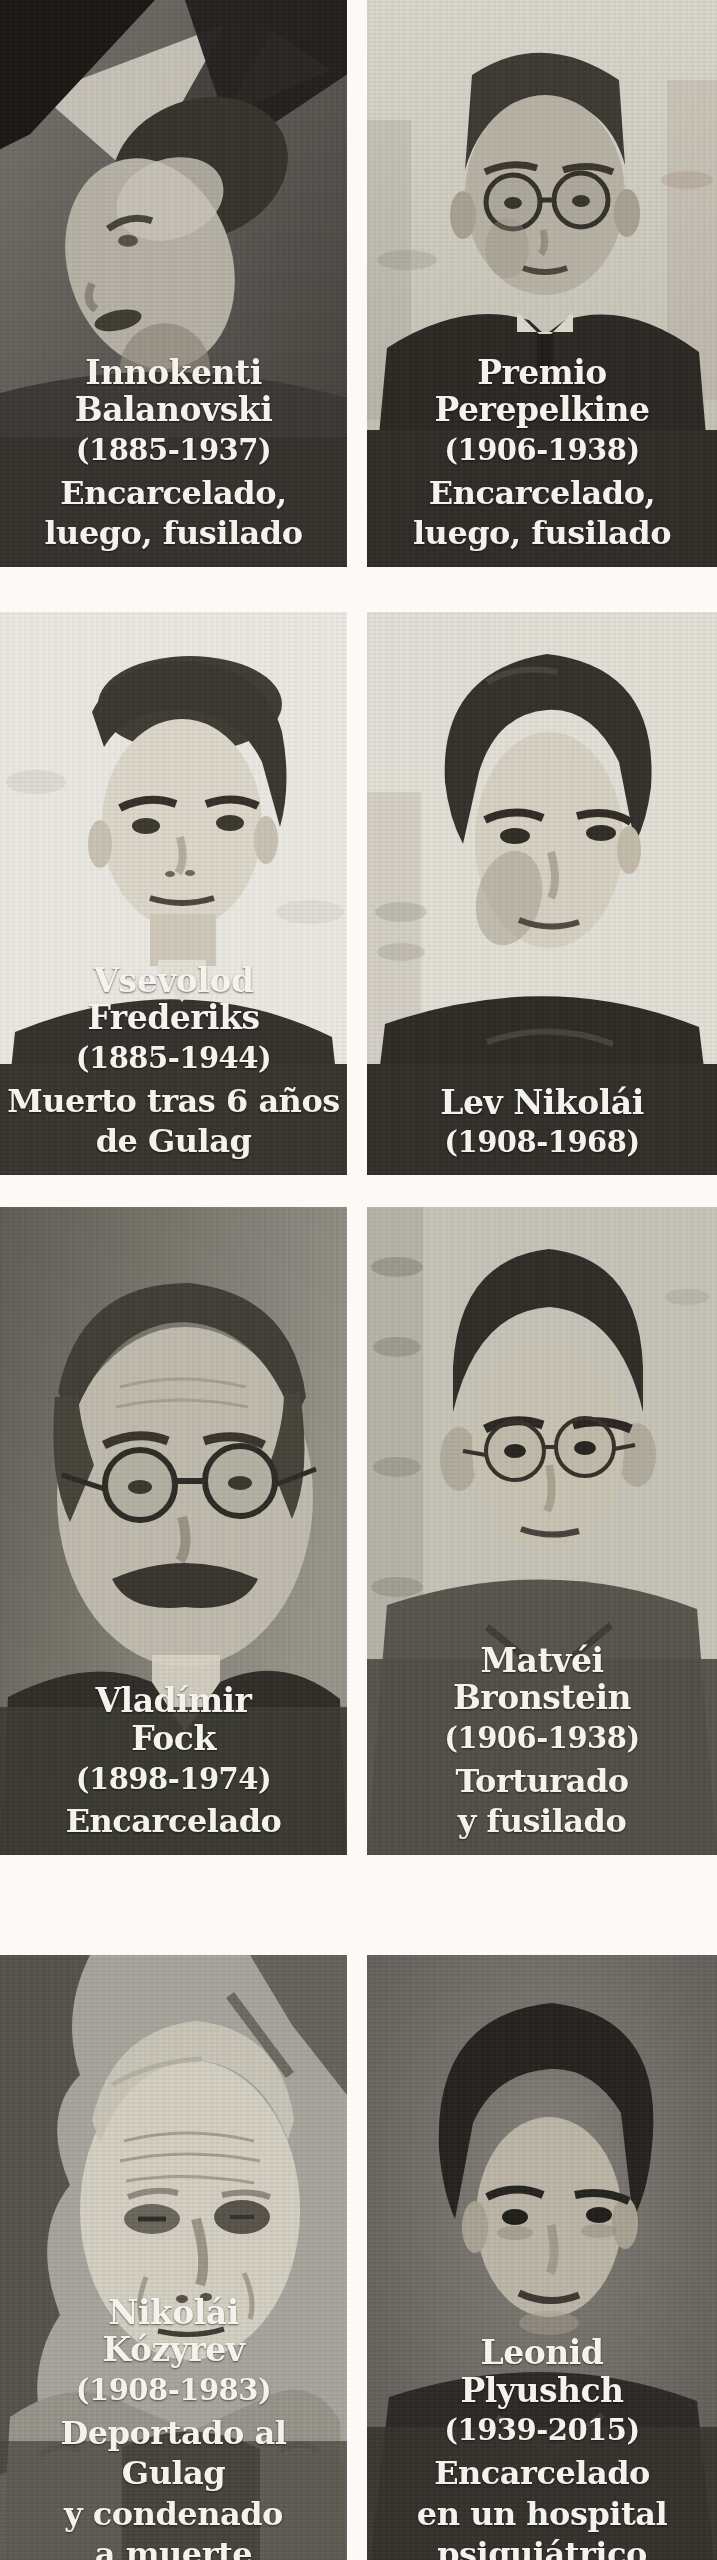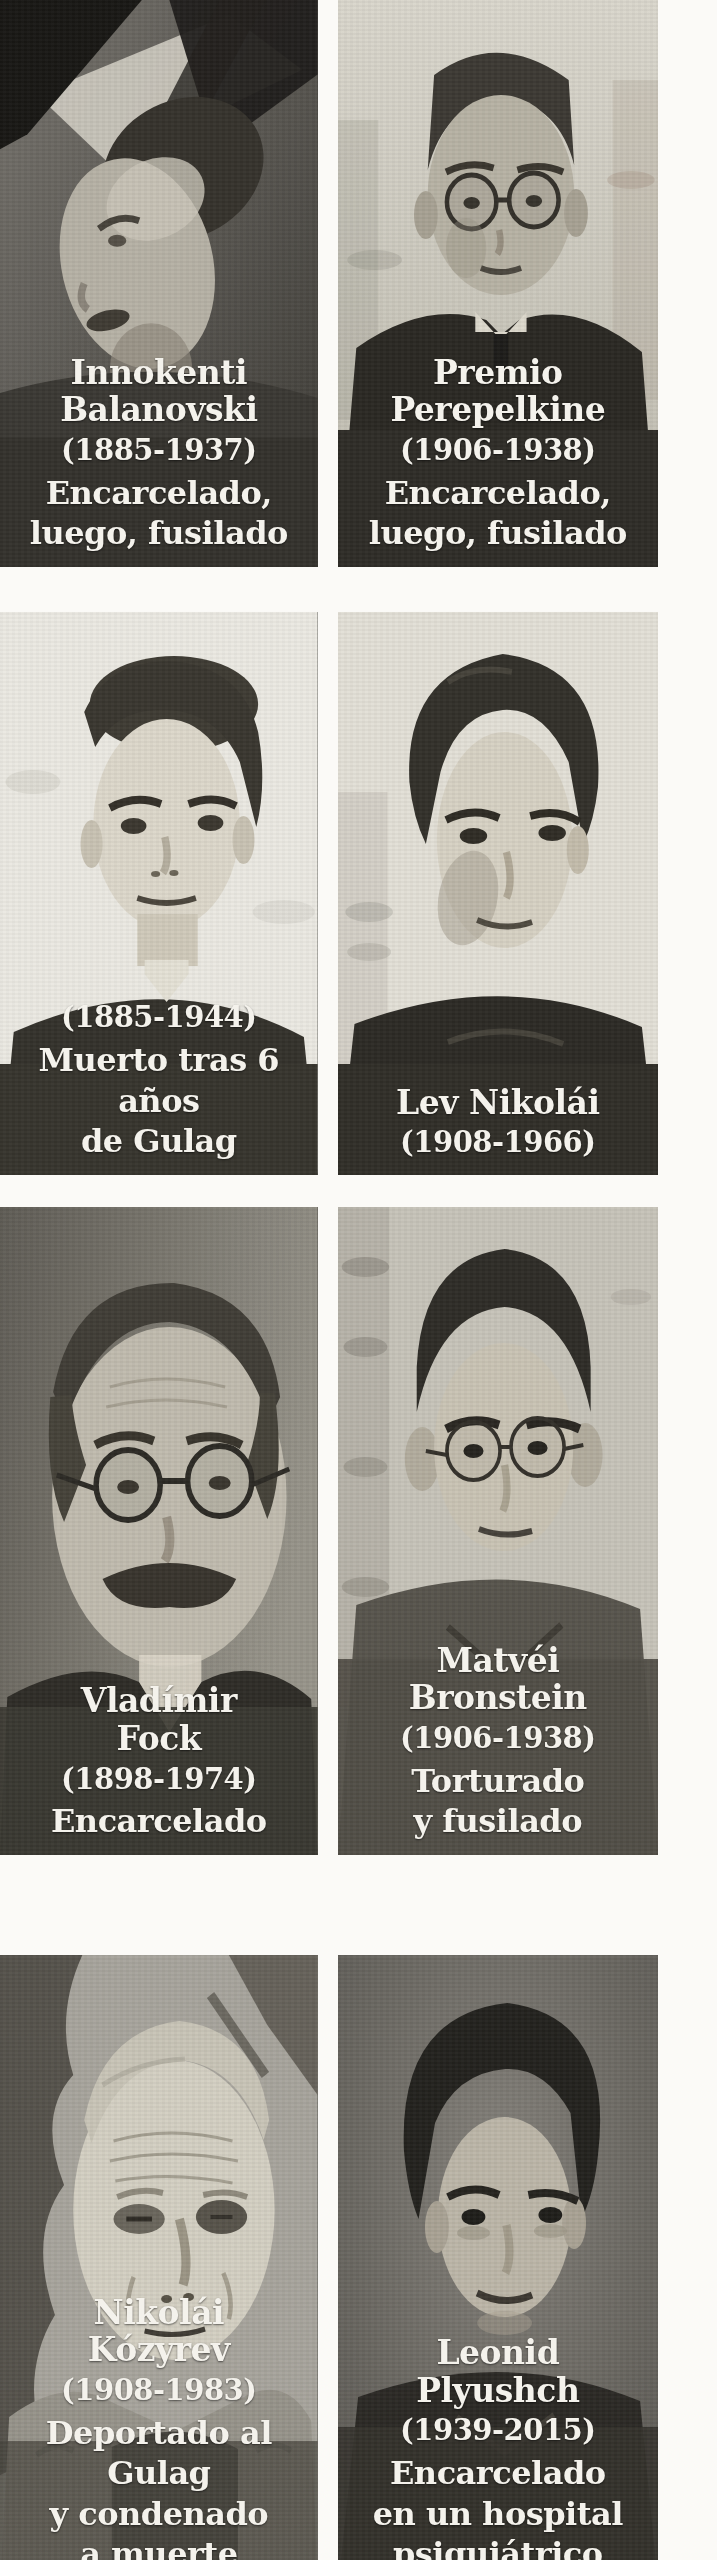--- a/index.html
+++ b/index.html
@@ -2,21 +2,21 @@
 <html><head>
 <meta charset="utf-8">
 <style>
   html,body{margin:0;padding:0;}
   body{
     width:717px;height:2560px;
     background:#fbfaf7;
     font-family:"DejaVu Serif","Liberation Serif",serif;
     overflow:hidden;
   }
-  .page{position:relative;width:658px;height:2560px;background:#fbfaf7;}
+  .page{position:relative;width:717px;height:2560px;background:#fbfaf7;}
   .row{display:flex;gap:20px;}
   .row-1{height:567px;margin-bottom:45px;}
   .row-2{height:563px;margin-bottom:32px;}
   .row-3{height:648px;margin-bottom:100px;}
   .row-4{height:633px;}
   .card{position:relative;overflow:hidden;background:#3a3833;}
   .card.left{width:347px;}
   .card.right{width:350px;}
   .photo{position:absolute;inset:0;}
   .photo svg{display:block;width:100%;height:100%;}
@@ -147,20 +147,22 @@
           <ellipse cx="170" cy="262" rx="5" ry="3" fill="#6b6557"></ellipse>
           <ellipse cx="190" cy="261" rx="5" ry="3" fill="#6b6557"></ellipse>
           <path d="M150,286 q32,10 64,0" stroke="#4a453c" stroke-width="6" fill="none"></path>
           <rect x="150" y="302" width="66" height="52" fill="#cfc9ba"></rect>
           <path d="M15,420 Q182,352 332,425 L347,563 L0,563 Z" fill="#33312b"></path>
           <polygon points="158,362 182,390 206,362 206,348 158,348" fill="#e4e1d5"></polygon>
           <rect y="452" width="347" height="111" fill="#36342d"></rect>
         </svg>
       </div>
       <figcaption class="caption">
+        <div class="name">Vsevolod
+Frederiks</div>
         <div class="years">(1885-1944)</div>
         <div class="fate">Muerto tras 6 años
 de Gulag</div>
       </figcaption>
     </figure>
 
     <figure class="card right">
       <div class="photo">
         <svg viewBox="0 0 350 563" preserveAspectRatio="none">
           <rect width="350" height="563" fill="#e2dfd6"></rect>
@@ -178,21 +180,21 @@
           <ellipse cx="142" cy="286" rx="32" ry="48" fill="#a8a191" opacity=".55" transform="rotate(14 142 286)"></ellipse>
           <path d="M184,240 q8,30 0,46" stroke="#b0a896" stroke-width="8" fill="none"></path>
           <path d="M152,308 q30,12 60,2" stroke="#4f4a40" stroke-width="6" fill="none"></path>
           <path d="M18,412 Q182,355 332,415 L350,563 L0,563 Z" fill="#2c2a25"></path>
           <path d="M120,430 Q182,408 246,432" stroke="#45423a" stroke-width="6" fill="none"></path>
           <rect y="452" width="350" height="111" fill="#302e28"></rect>
         </svg>
       </div>
       <figcaption class="caption">
         <div class="name">Lev Nikolái</div>
-        <div class="years">(1908-1966)</div>
+        <div class="years">(1908-1968)</div>
       </figcaption>
     </figure>
   </div>
 
   <div class="row row-3">
 
     <figure class="card left">
       <div class="photo">
         <svg viewBox="0 0 347 648" preserveAspectRatio="none">
           <defs>

